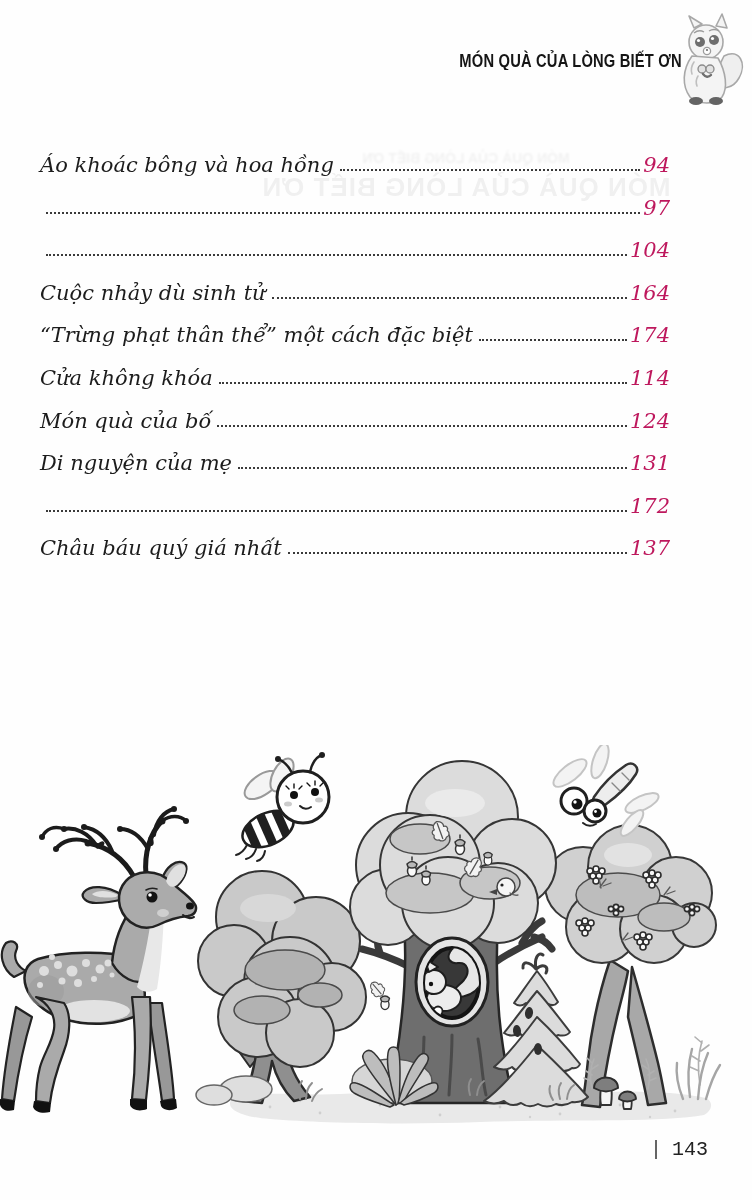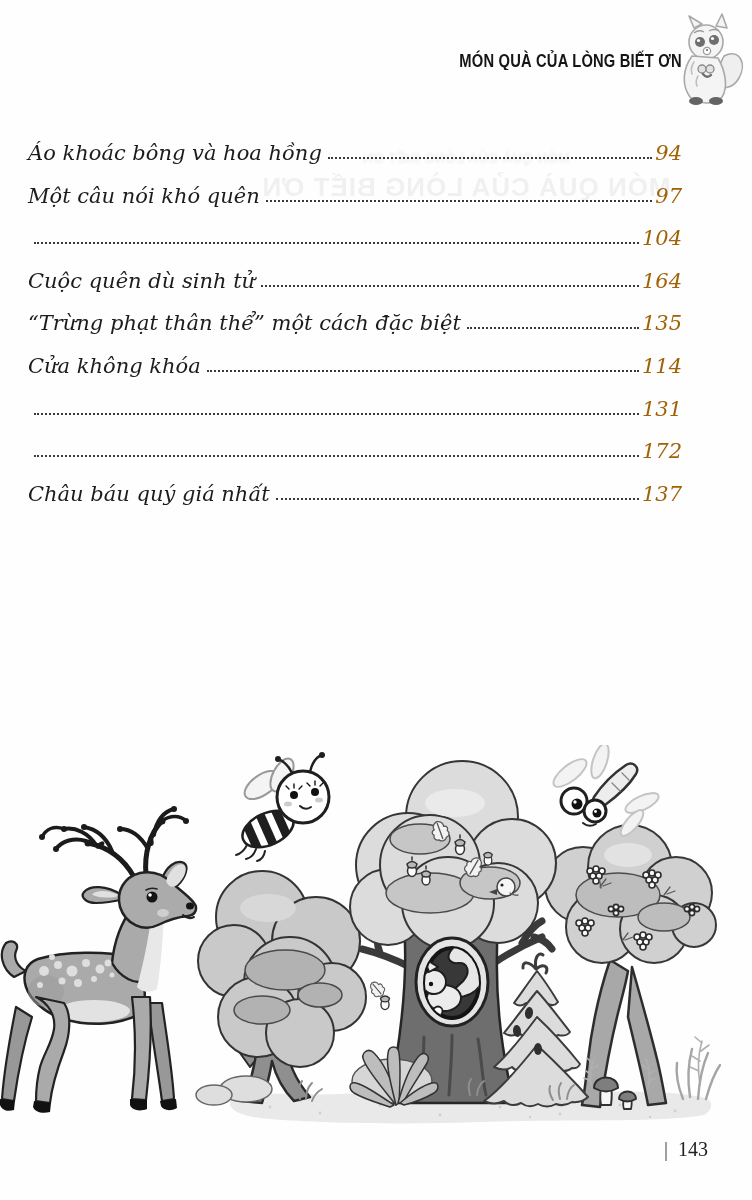--- a/index.html
+++ b/index.html
@@ -19,40 +19,40 @@
   .bleed{
     position:absolute;right:76px;top:150px;width:420px;text-align:center;
     transform:scaleX(-1);font-family:"Liberation Sans",sans-serif;font-weight:700;
     color:#000;pointer-events:none;
   }
   .bleed .b1{display:block;font-size:26px;opacity:.055;letter-spacing:1px;filter:blur(.6px);}
   .bleed .b2{display:block;font-size:14px;opacity:.05;filter:blur(1px);margin-bottom:6px;}
   
   .toc{
     position:absolute;left:28px;right:70px;top:142px;
-    list-style:none;margin:0;padding:0;
+    list-style:none;margin:12px;padding:0;
   }
   .toc-row{
     display:flex;align-items:flex-end;height:22px;margin-bottom:20.6px;
   }
   .toc-title{
     font-family:"DejaVu Serif",serif;font-style:italic;font-size:21px;
     color:#1c1c1c;white-space:nowrap;line-height:22px;
   }
   .dots{flex:1;border-bottom:2px dotted #3a3a3a;margin:0 3px 5px 6px;}
   .toc-page{
     font-family:"DejaVu Serif",serif;font-style:italic;font-size:21px;
-    color:#a16207;line-height:22px;
+    color:#be185d;line-height:22px;
   }
   
   .illustration{position:absolute;left:0;top:745px;}
   
   .folio{
     position:absolute;top:1138px;right:44px;
-    font-family:Liberation Serif, serif;font-size:20px;color:#222;
+    font-family:Liberation Mono, monospace;font-size:20px;color:#222;
   }
   .folio .bar{color:#444;font-weight:400;margin-right:10px;font-style:normal;}
 </style>
 </head>
 <body>
 
 <div class="header-title">MÓN QUÀ CỦA LÒNG BIẾT ƠN</div>
 
 <svg class="corner-squirrel" width="76" height="104" viewBox="0 0 76 104">
   <g stroke="#9a9a9a" stroke-width="1.6" fill="#f3f3f3" stroke-linecap="round" stroke-linejoin="round">
@@ -84,44 +84,49 @@
   <span class="b1">MÓN QUÀ CỦA LÒNG BIẾT ƠN</span>
 </div>
 
 <ul class="toc">
   <li class="toc-row">
       <span class="toc-title">Áo khoác bông và hoa hồng</span>
       <span class="dots"></span>
       <span class="toc-page">94</span>
     </li>
   <li class="toc-row">
-      <span class="toc-title">Một câu nói khó quên</span>
       <span class="dots"></span>
       <span class="toc-page">97</span>
     </li>
   <li class="toc-row">
       <span class="dots"></span>
       <span class="toc-page">104</span>
     </li>
   <li class="toc-row">
-      <span class="toc-title">Cuộc quên dù sinh tử</span>
+      <span class="toc-title">Cuộc nhảy dù sinh tử</span>
       <span class="dots"></span>
       <span class="toc-page">164</span>
     </li>
   <li class="toc-row">
       <span class="toc-title">“Trừng phạt thân thể” một cách đặc biệt</span>
       <span class="dots"></span>
-      <span class="toc-page">135</span>
+      <span class="toc-page">174</span>
     </li>
   <li class="toc-row">
       <span class="toc-title">Cửa không khóa</span>
       <span class="dots"></span>
       <span class="toc-page">114</span>
     </li>
   <li class="toc-row">
+      <span class="toc-title">Món quà của bố</span>
+      <span class="dots"></span>
+      <span class="toc-page">124</span>
+    </li>
+  <li class="toc-row">
+      <span class="toc-title">Di nguyện của mẹ</span>
       <span class="dots"></span>
       <span class="toc-page">131</span>
     </li>
   <li class="toc-row">
       <span class="dots"></span>
       <span class="toc-page">172</span>
     </li>
   <li class="toc-row">
       <span class="toc-title">Châu báu quý giá nhất</span>
       <span class="dots"></span>

